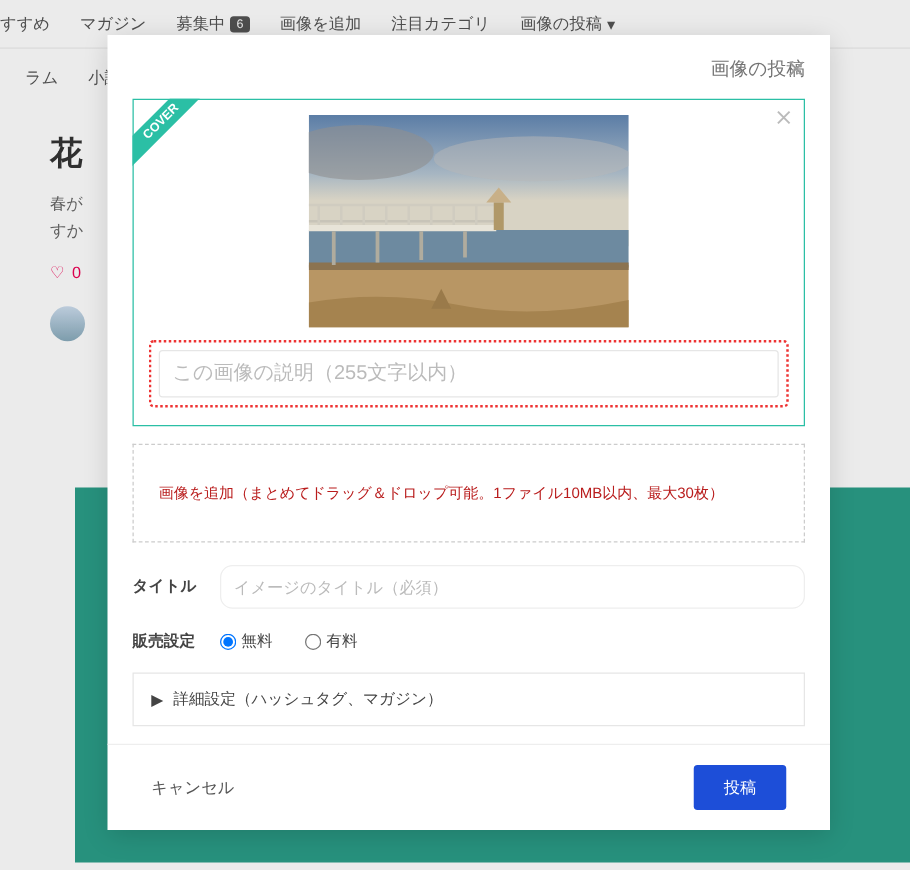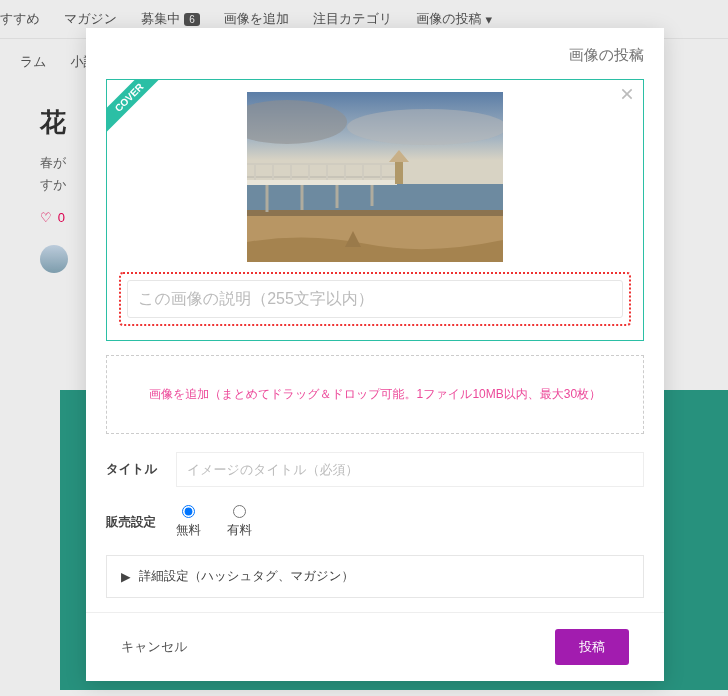--- a/index.html
+++ b/index.html
@@ -32,34 +32,34 @@
 .cover-card { border: 1px solid #2bbfa5; position: relative; padding: 12px 12px 14px; }
 .cover-ribbon { position: absolute; left: -1px; top: -1px; width: 58px; height: 58px; overflow: hidden; }
 .cover-ribbon::before { content: attr(data-text); position: absolute; left: -22px; top: 10px; width: 90px; background: #2bbfa5; color: #fff; font-size: 10px; font-weight: bold; text-align: center; padding: 3px 0; transform: rotate(-45deg); }
 .cover-remove { position: absolute; right: 8px; top: 6px; cursor: pointer; }
 .cover-remove svg { width: 16px; height: 16px; stroke: #bbb; stroke-width: 2.4; }
 .cover-img { display: block; width: 256px; height: 170px; margin: 0 auto 10px; }
 .caption-wrap { border: 2px dotted #e33; border-radius: 4px; padding: 6px; }
 .caption-wrap input { width: 100%; border: 1px solid #e6e6e6; border-radius: 3px; padding: 9px 10px; font-size: 16px; color: #333; outline: none; }
 .caption-wrap input::placeholder { color: #bbb; }
 
-.dropzone { margin-top: 14px; border: 1px dashed #ccc; padding: 30px 20px; text-align: center; font-size: 12px; color: #ec4899; }
+.dropzone { margin-top: 14px; border: 1px dashed #ccc; padding: 30px 20px; font-size: 12px; color: #b91c1c; }
 
 .form-row { display: flex; align-items: center; gap: 16px; margin-top: 18px; font-size: 12.5px; color: #444; }
 .form-label { font-weight: bold; min-width: 54px; }
-.title-input { flex: 1; border: 1px solid #eee; border-radius: 0; padding: 9px 10px; font-size: 13px; }
+.title-input { flex: 1; border: 1px solid #eee; border-radius: 10px; padding: 9px 10px; font-size: 13px; }
 .title-input::placeholder { color: #bbb; }
-.radio-opt { display: inline-flex; align-items: center; gap: 4px; margin-right: 10px; font-size: 12.5px; flex-direction: column; }
+.radio-opt { display: inline-flex; align-items: center; gap: 4px; margin-right: 10px; font-size: 12.5px; }
 .radio-opt input { margin: 0; }
 
 .accordion { margin-top: 16px; border: 1px solid #e6e6e6; padding: 12px 14px; font-size: 12.5px; color: #444; display: flex; align-items: center; gap: 8px; cursor: pointer; }
 
 .modal-footer { border-top: 1px solid #eee; padding: 16px 35px; display: flex; justify-content: space-between; align-items: center; }
 .btn-cancel { font-size: 13px; color: #555; background: none; border: none; cursor: pointer; }
-.btn-submit { font-size: 13px; color: #fff; background: #a21caf; border: none; padding: 9px 24px; border-radius: 3px; cursor: not-allowed; }
+.btn-submit { font-size: 13px; color: #fff; background: #1d4ed8; border: none; padding: 9px 24px; border-radius: 3px; cursor: not-allowed; }
 </style>
 </head>
 <body>
 
 <div class="bg-page">
   <div class="bg-nav">
     <span>すすめ</span>
     <span>マガジン</span>
     <span>
         <span>募集中</span>

